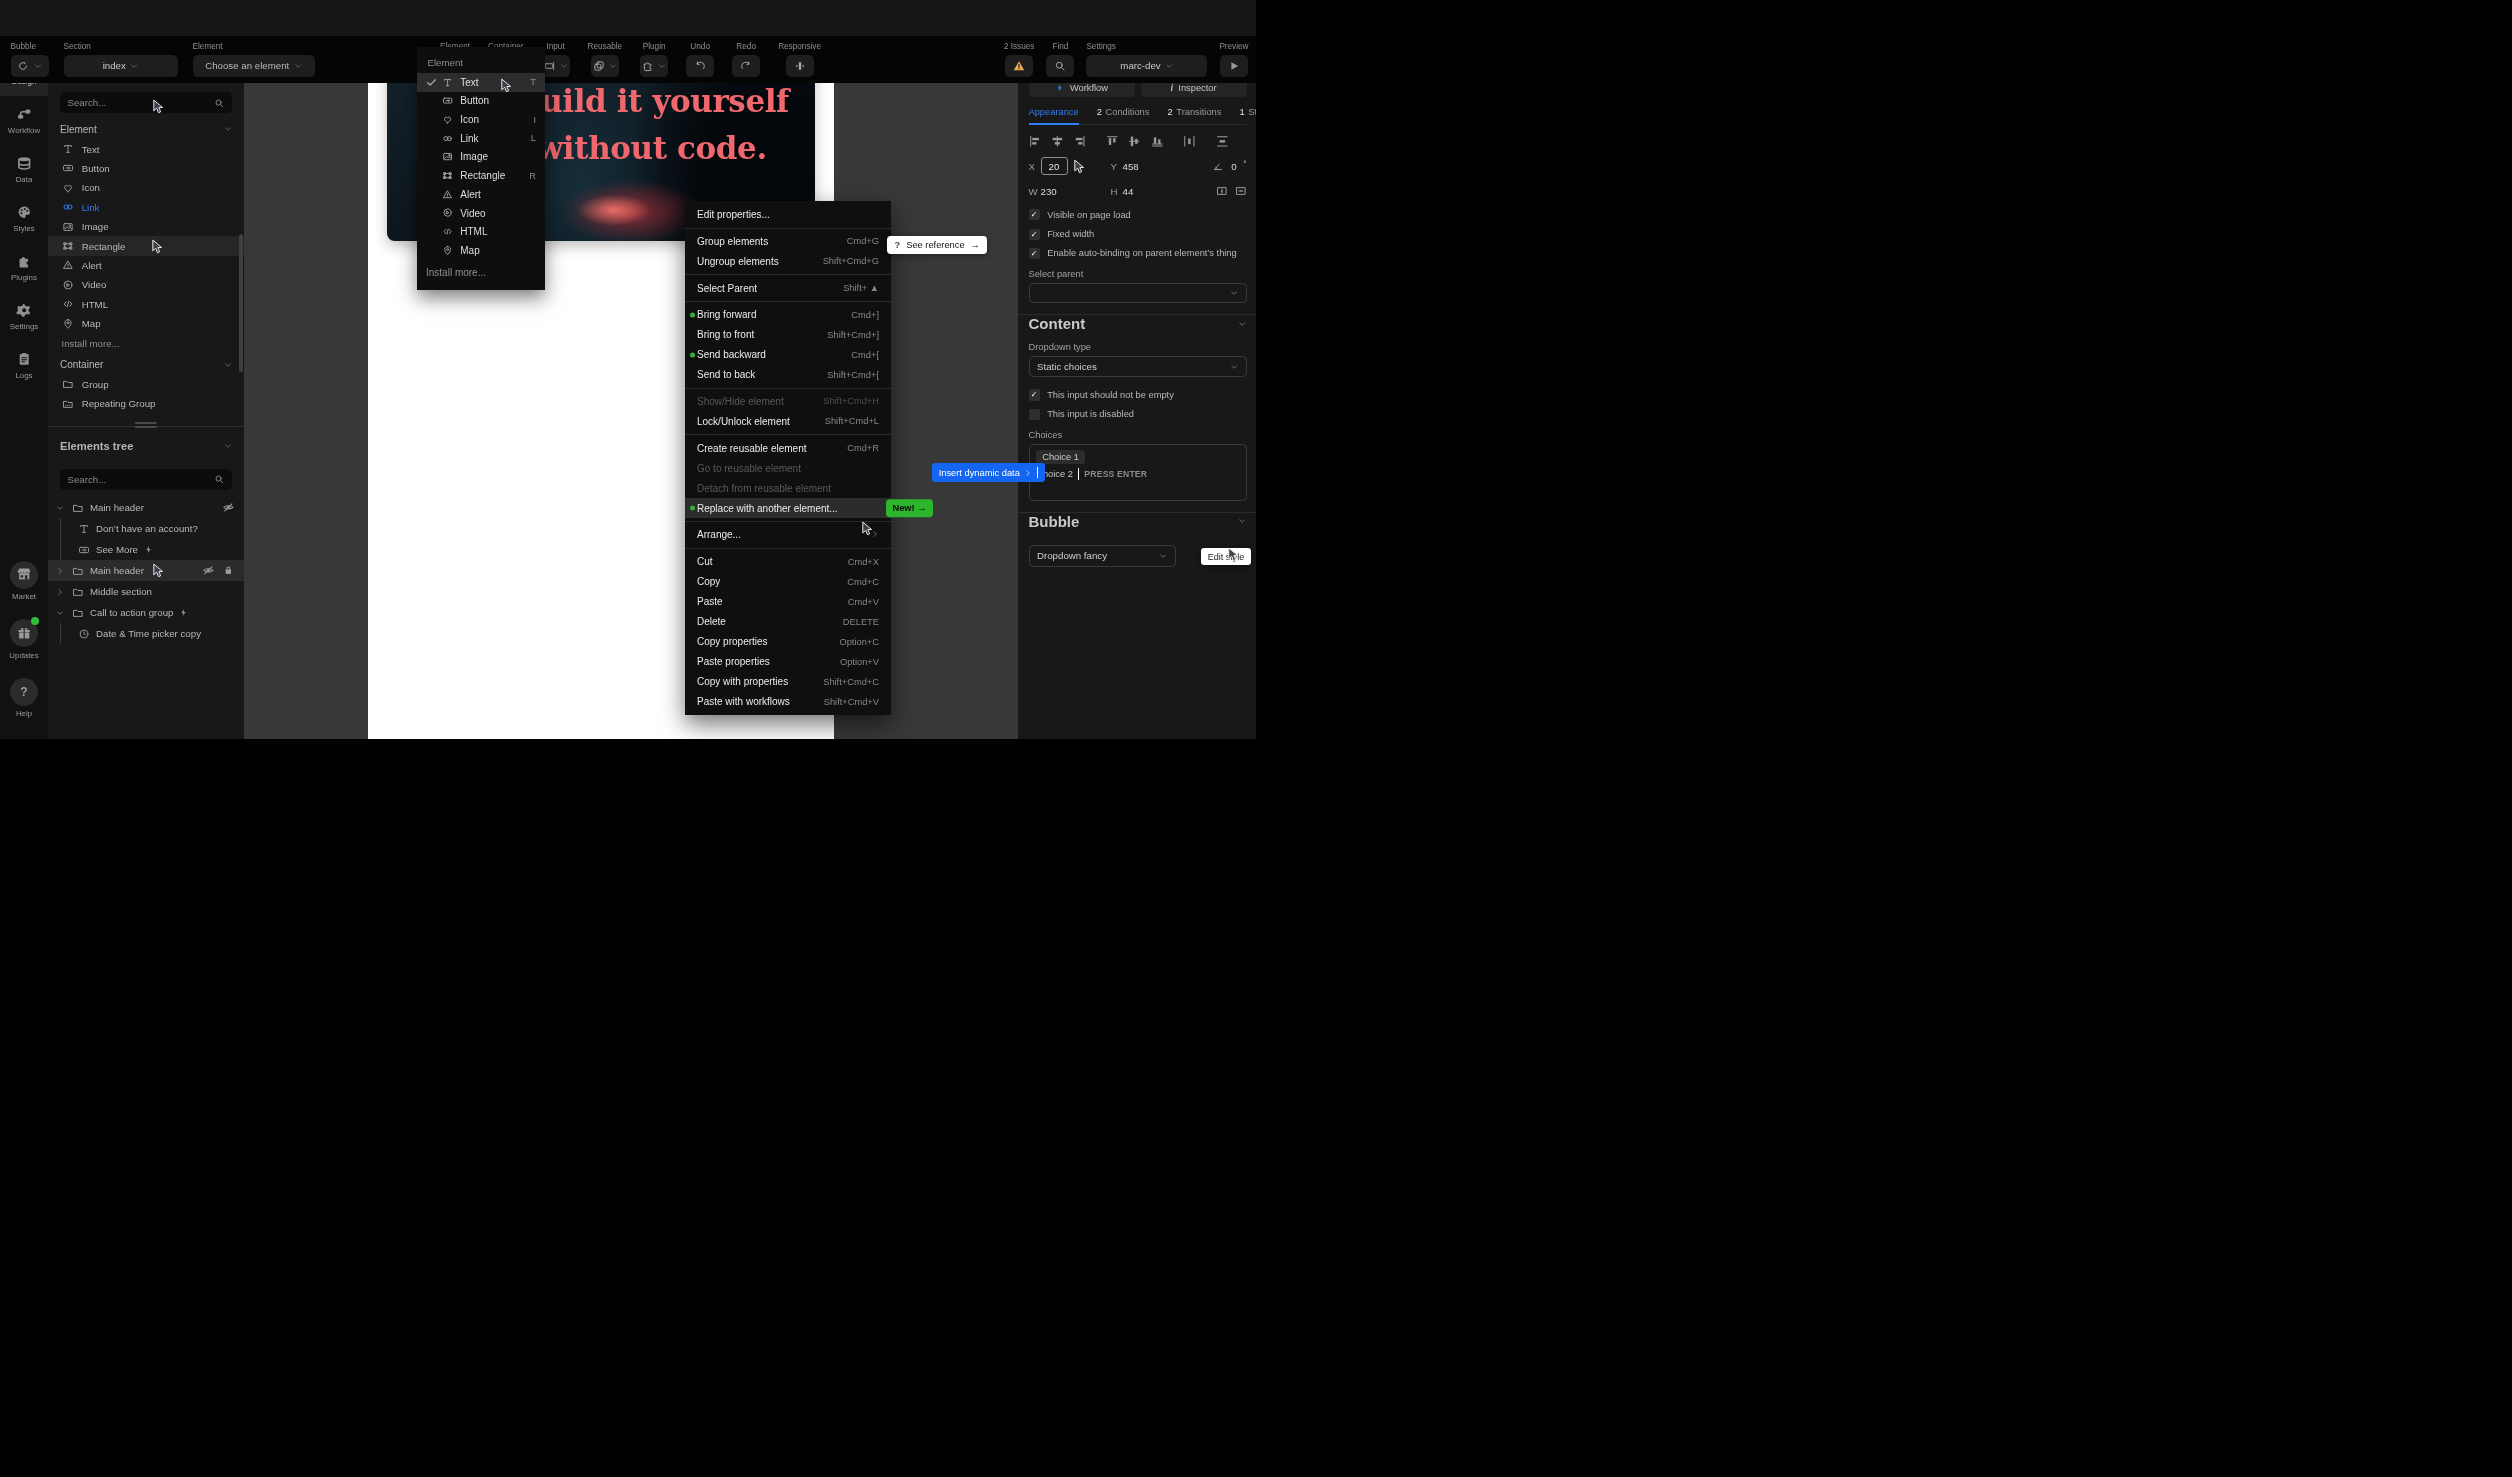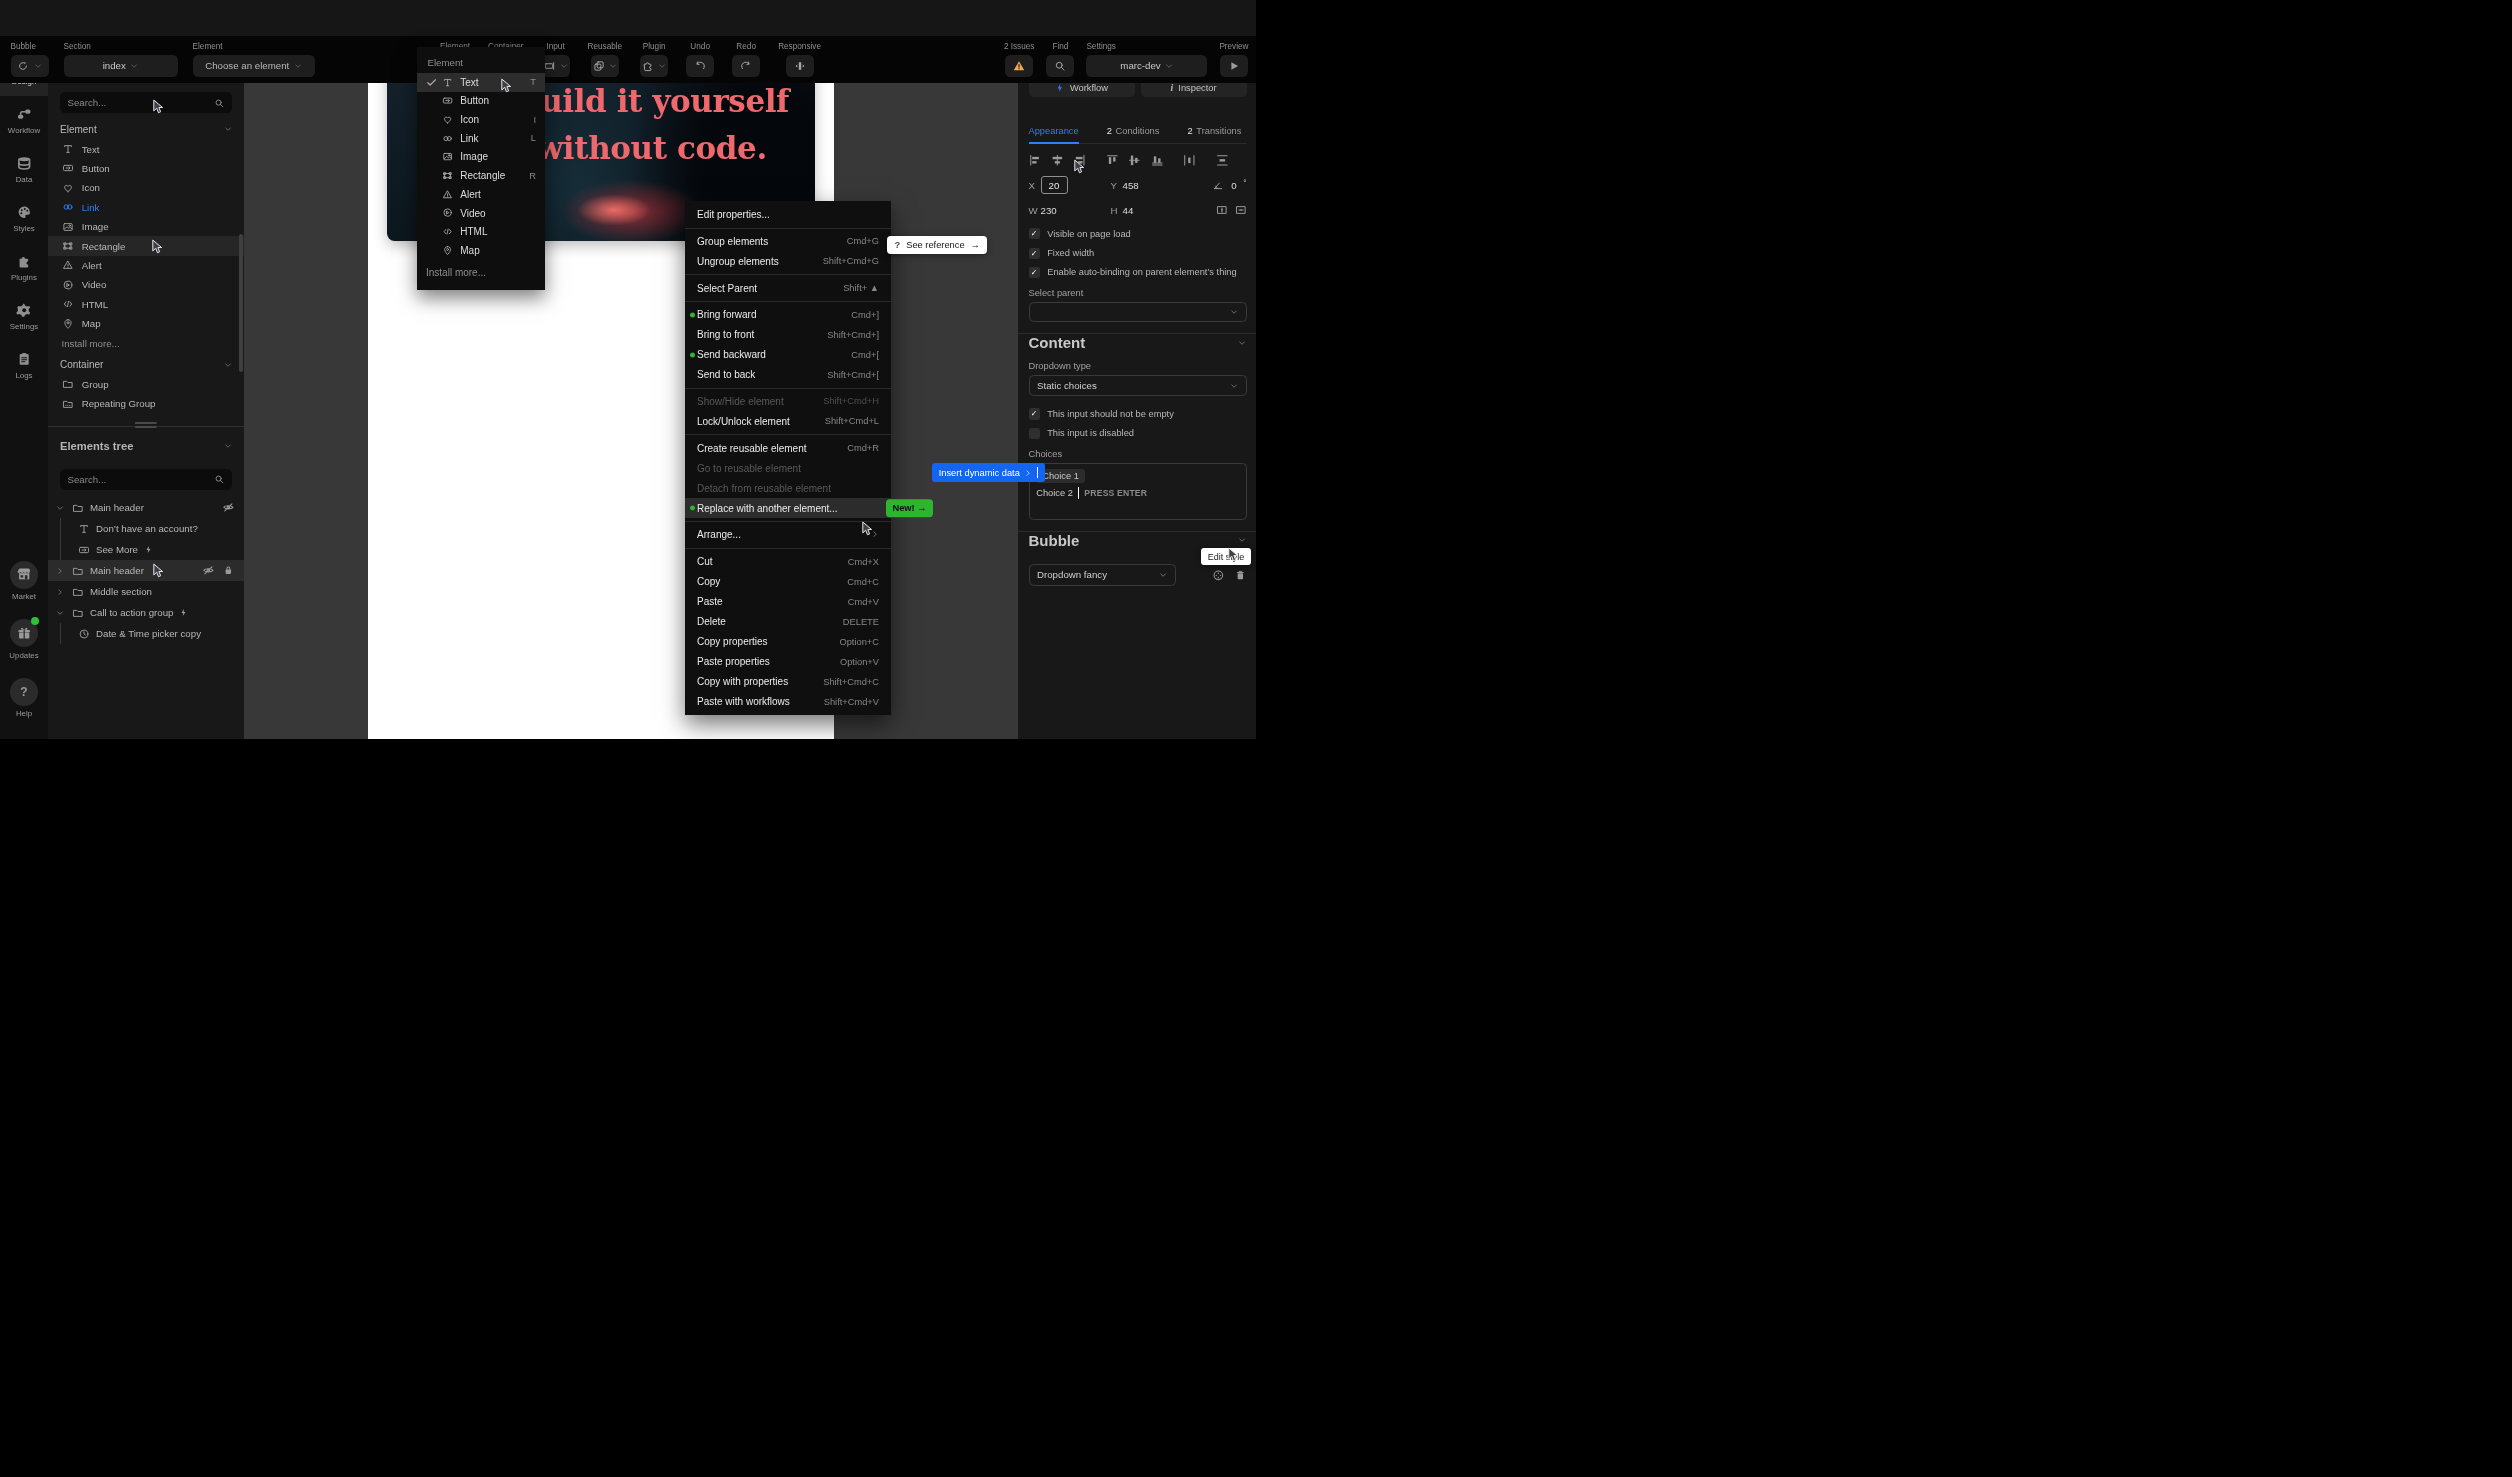--- a/index.html
+++ b/index.html
@@ -125,21 +125,21 @@
   .insp-title { font-size:11.2px; font-weight:bold; color:#e8e8e8; }
   .insp-q { font-size:10px; font-weight:bold; color:#8b8b8b; cursor:pointer; }
   .insp-header .ic { color:var(--accent); cursor:pointer; }
   .insp-header .pin { margin-left:auto; width:12.7px; height:12.7px; }
   .insp-btns { display:flex; gap:6px; margin-top:9px; }
   .ibtn { flex:1; height:18.7px; background:#242424; border:none; border-radius:4.5px; color:#c4c4c4; font-size:9.3px; font-family:inherit;
           display:flex; align-items:center; justify-content:center; gap:5.2px; cursor:pointer; }
   .ibtn .ic { width:9.7px; height:9.7px; }
   .ibtn .bolt { color:var(--accent); }
   .ibtn .info { font-family:"Liberation Serif",serif; font-style:italic; font-weight:bold; font-size:9.7px; color:#b9b9b9; }
-  .insp-tabs { display:flex; gap:28px; margin-top:29px; border-bottom:0.7px solid #2a2a2a; }
+  .insp-tabs { display:flex; gap:18px; margin-top:10px; border-bottom:0.7px solid #2a2a2a; }
   .itab { padding-bottom:6px; font-size:9.3px; color:#9a9a9a; cursor:pointer; display:flex; gap:3.7px; border-bottom:2.2px solid transparent; margin-bottom:-0.7px; white-space:nowrap; }
   .itab .num { color:#e4e4e4; }
   .itab.active { color:var(--accent); border-bottom-color:var(--accent); }
   .align-bar { display:flex; align-items:center; margin-top:9.7px; color:#9b9b9b; }
   .align-bar .ic { width:12.7px; height:12.7px; cursor:pointer; }
   .ag { display:flex; gap:9.7px; } .ag + .ag { margin-left:20px; }
   .geo { display:grid; grid-template-columns:12px 39px 31px 12px 39px 1fr; align-items:center; margin-top:9.7px; font-size:9.7px; color:#9f9f9f; }
   .geo .val { color:#dcdcdc; }
   .geo .xinput { width:27px; height:18px; background:transparent; border:0.7px solid #8f8f8f; border-radius:3px; color:#e8e8e8; font-size:9.7px; font-family:inherit; text-align:center; outline:none; }
   .geo .right { display:flex; align-items:center; gap:6.7px; justify-content:flex-end; color:#9b9b9b; }

